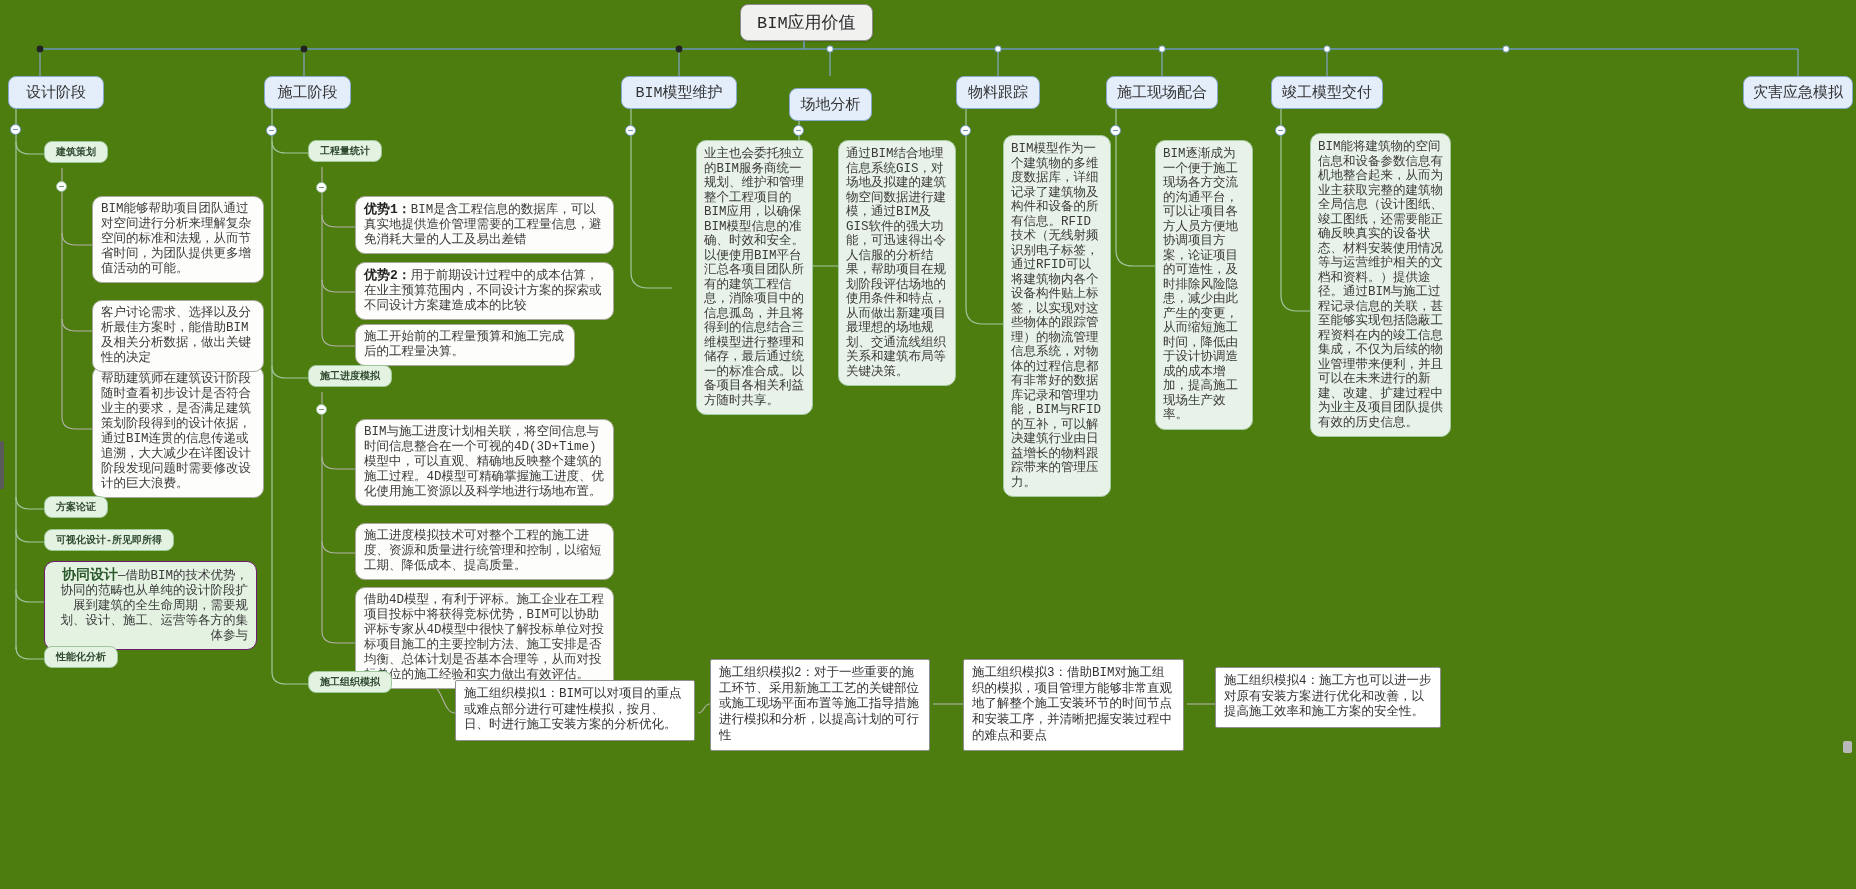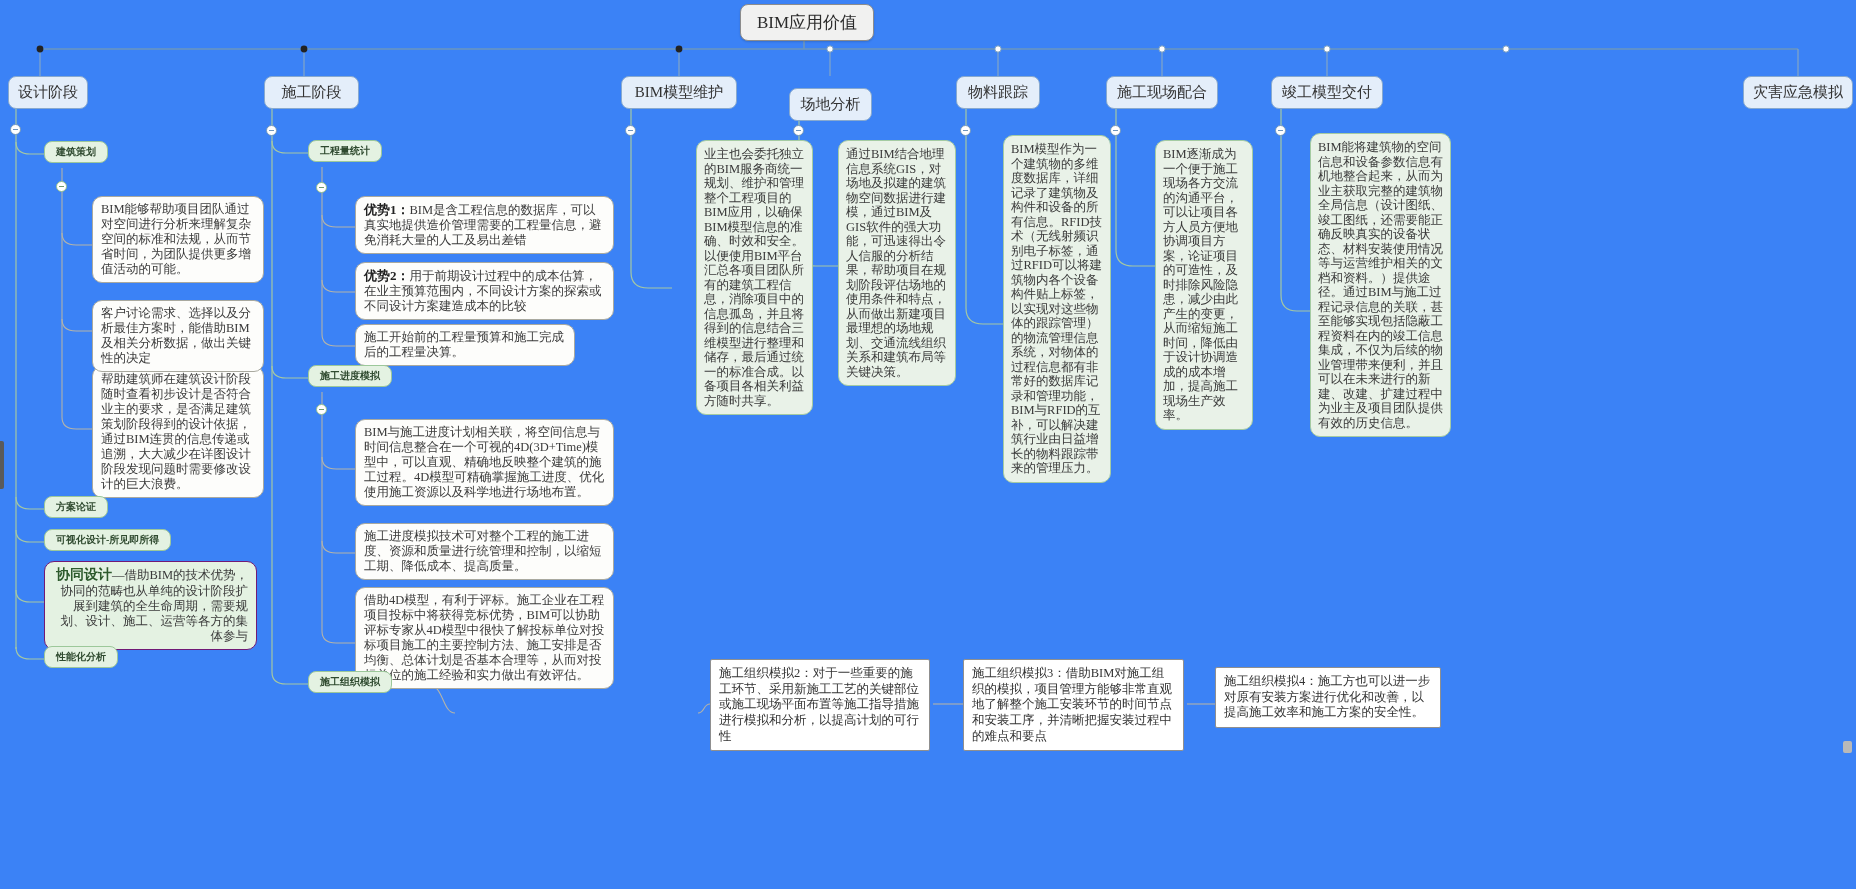--- a/index.html
+++ b/index.html
@@ -1,19 +1,19 @@
 <!DOCTYPE html>
 <html><head>
 <meta charset="utf-8">
 <style>
   html,body{margin:0;padding:0;background:#ffffff;}
   #canvas{
     position:relative;width:1856px;height:889px;overflow:hidden;
-    font-family:Liberation Serif, serif;
-    background:#3b82f6;
+    font-family:Liberation Mono, monospace;
+    background:#4d7c0f;
   }
   #wires{position:absolute;left:0;top:0;width:1856px;height:889px;}
   .node{position:absolute;box-sizing:border-box;}
   .root-topic{
     background:#f1f1f0;border:1.5px solid #8c8c8c;border-radius:8px;
     font-size:17px;color:#2b2b2b;padding:6px 16px;white-space:nowrap;
     box-shadow:0 1px 2px rgba(0,0,0,.15);
   }
   .topic-l1{
     background:#e4eefa;border:1.2px solid #87a9cf;border-radius:8px;
@@ -130,22 +130,22 @@
       <path d="M 631 109 L 631 272 Q 631 288 648 288 L 672 288"></path>
       <path d="M 799 109 L 799 250 Q 799 266 816 266 L 838 266"></path>
       <path d="M 966 109 L 966 308 Q 966 324 983 324 L 1003 324"></path>
       <path d="M 1116 109 L 1116 250 Q 1116 266 1133 266 L 1155 266"></path>
       <path d="M 1281 109 L 1281 295 Q 1281 311 1297 311 L 1310 311"></path>
     </g>
   </svg>
 
   <div class="node root-topic" style="left:740px;top:4px;">BIM应用价值</div>
 
-  <div class="node topic-l1" style="left:8px;top:76px;width:80px;">设计阶段</div>
-  <div class="node topic-l1" style="left:264px;top:76px;width:95px;">施工阶段</div>
+  <div class="node topic-l1" style="left:8px;top:76px;width:96px;">设计阶段</div>
+  <div class="node topic-l1" style="left:264px;top:76px;width:87px;">施工阶段</div>
   <div class="node topic-l1" style="left:621px;top:76px;width:116px;">BIM模型维护</div>
   <div class="node topic-l1" style="left:789px;top:88px;width:83px;">场地分析</div>
   <div class="node topic-l1" style="left:956px;top:76px;width:84px;">物料跟踪</div>
   <div class="node topic-l1" style="left:1106px;top:76px;width:112px;">施工现场配合</div>
   <div class="node topic-l1" style="left:1271px;top:76px;width:112px;">竣工模型交付</div>
   <div class="node topic-l1" style="left:1743px;top:76px;width:110px;">灾害应急模拟</div>
 
   <div class="node topic-l2" style="left:44px;top:141px;">建筑策划</div>
   <div class="node note-card" style="left:92px;top:196px;width:172px;">BIM能够帮助项目团队通过对空间进行分析来理解复杂空间的标准和法规，从而节省时间，为团队提供更多增值活动的可能。</div>
   <div class="node note-card" style="left:92px;top:366px;width:172px;">帮助建筑师在建筑设计阶段随时查看初步设计是否符合业主的要求，是否满足建筑策划阶段得到的设计依据，通过BIM连贯的信息传递或追溯，大大减少在详图设计阶段发现问题时需要修改设计的巨大浪费。</div>
@@ -165,20 +165,21 @@
     <span class="lead">优势2：</span><span>用于前期设计过程中的成本估算，在业主预算范围内，不同设计方案的探索或不同设计方案建造成本的比较</span>
   </div>
   <div class="node note-card" style="left:355px;top:324px;width:220px;">施工开始前的工程量预算和施工完成后的工程量决算。</div>
 
   <div class="node topic-l2" style="left:308px;top:365px;">施工进度模拟</div>
   <div class="node note-card" style="left:355px;top:419px;width:259px;">BIM与施工进度计划相关联，将空间信息与时间信息整合在一个可视的4D(3D+Time)模型中，可以直观、精确地反映整个建筑的施工过程。4D模型可精确掌握施工进度、优化使用施工资源以及科学地进行场地布置。</div>
   <div class="node note-card" style="left:355px;top:523px;width:259px;">施工进度模拟技术可对整个工程的施工进度、资源和质量进行统管理和控制，以缩短工期、降低成本、提高质量。</div>
   <div class="node note-card" style="left:355px;top:587px;width:259px;">借助4D模型，有利于评标。施工企业在工程项目投标中将获得竞标优势，BIM可以协助评标专家从4D模型中很快了解投标单位对投标项目施工的主要控制方法、施工安排是否均衡、总体计划是否基本合理等，从而对投标单位的施工经验和实力做出有效评估。</div>
 
   <div class="node topic-l2" style="left:308px;top:671px;">施工组织模拟</div>
+  <div class="node sim-card" style="left:455px;top:680px;width:240px;">施工组织模拟1：BIM可以对项目的重点或难点部分进行可建性模拟，按月、日、时进行施工安装方案的分析优化。</div>
   <div class="node sim-card" style="left:710px;top:659px;width:220px;">施工组织模拟2：对于一些重要的施工环节、采用新施工工艺的关键部位或施工现场平面布置等施工指导措施进行模拟和分析，以提高计划的可行性</div>
   <div class="node sim-card" style="left:963px;top:659px;width:221px;">施工组织模拟3：借助BIM对施工组织的模拟，项目管理方能够非常直观地了解整个施工安装环节的时间节点和安装工序，并清晰把握安装过程中的难点和要点</div>
   <div class="node sim-card" style="left:1215px;top:667px;width:226px;">施工组织模拟4：施工方也可以进一步对原有安装方案进行优化和改善，以提高施工效率和施工方案的安全性。</div>
 
   <div class="node col-note" style="left:672px;top:140px;width:117px;margin-left:24px;">业主也会委托独立的BIM服务商统一规划、维护和管理整个工程项目的BIM应用，以确保BIM模型信息的准确、时效和安全。以便使用BIM平台汇总各项目团队所有的建筑工程信息，消除项目中的信息孤岛，并且将得到的信息结合三维模型进行整理和储存，最后通过统一的标准合成。以备项目各相关利益方随时共享。</div>
   <div class="node col-note" style="left:838px;top:140px;width:118px;">通过BIM结合地理信息系统GIS，对场地及拟建的建筑物空间数据进行建模，通过BIM及GIS软件的强大功能，可迅速得出令人信服的分析结果，帮助项目在规划阶段评估场地的使用条件和特点，从而做出新建项目最理想的场地规划、交通流线组织关系和建筑布局等关键决策。</div>
   <div class="node col-note" style="left:1003px;top:135px;width:108px;">BIM模型作为一个建筑物的多维度数据库，详细记录了建筑物及构件和设备的所有信息。RFID技术（无线射频识别电子标签，通过RFID可以将建筑物内各个设备构件贴上标签，以实现对这些物体的跟踪管理）的物流管理信息系统，对物体的过程信息都有非常好的数据库记录和管理功能，BIM与RFID的互补，可以解决建筑行业由日益增长的物料跟踪带来的管理压力。</div>
   <div class="node col-note" style="left:1155px;top:140px;width:98px;">BIM逐渐成为一个便于施工现场各方交流的沟通平台，可以让项目各方人员方便地协调项目方案，论证项目的可造性，及时排除风险隐患，减少由此产生的变更，从而缩短施工时间，降低由于设计协调造成的成本增加，提高施工现场生产效率。</div>
   <div class="node col-note" style="left:1310px;top:133px;width:141px;">BIM能将建筑物的空间信息和设备参数信息有机地整合起来，从而为业主获取完整的建筑物全局信息（设计图纸、竣工图纸，还需要能正确反映真实的设备状态、材料安装使用情况等与运营维护相关的文档和资料。）提供途径。通过BIM与施工过程记录信息的关联，甚至能够实现包括隐蔽工程资料在内的竣工信息集成，不仅为后续的物业管理带来便利，并且可以在未来进行的新建、改建、扩建过程中为业主及项目团队提供有效的历史信息。</div>
 

